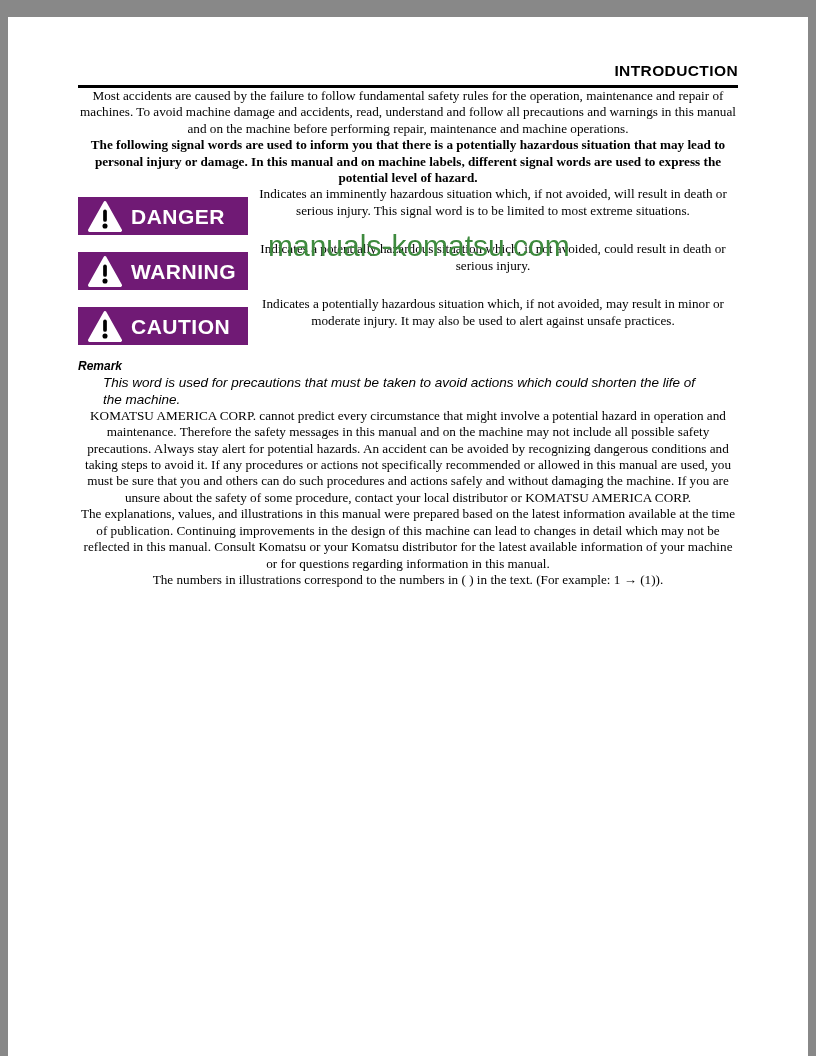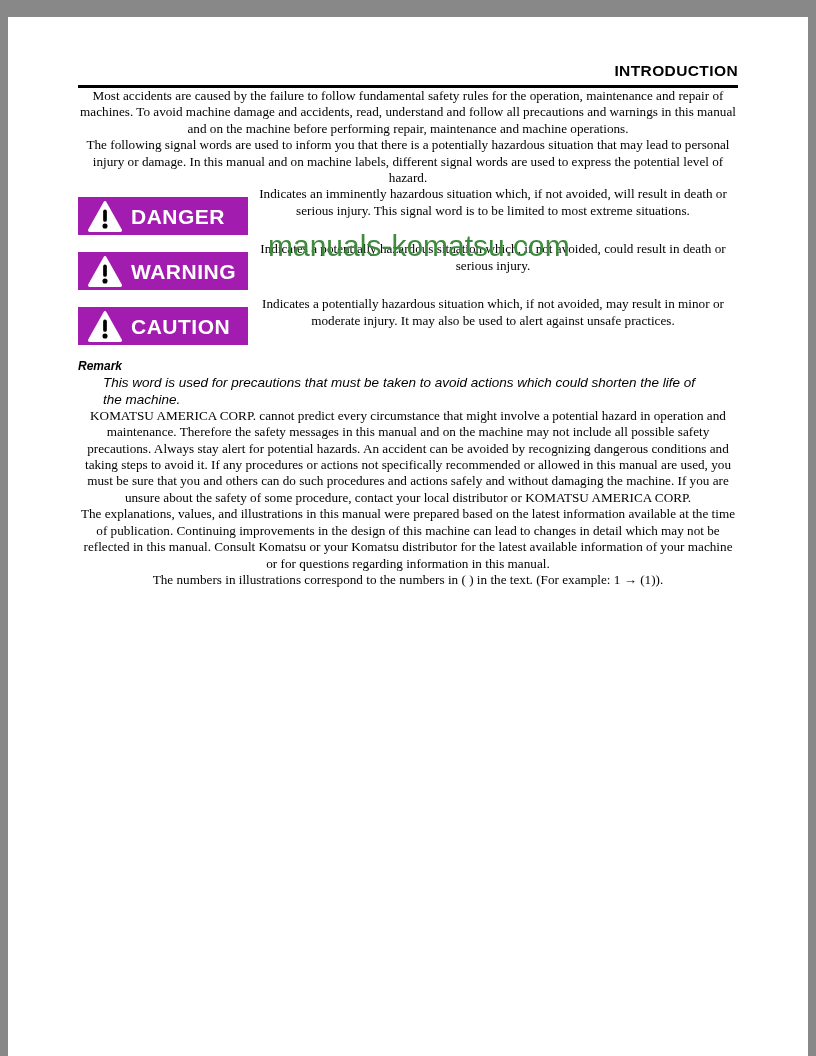--- a/index.html
+++ b/index.html
@@ -28,33 +28,33 @@
     line-height: 18px;
   }
   p.body {
     margin: 0;
     font-size: 13.2px;
     line-height: 16.4px;
     text-align: center;
   }
   .just { text-align: justify; }
   .p1 { margin-top: 9px; }
-  .p2 { margin-top: 15px; }
+  .p2 { margin-top: 15px; font-weight: bold; }
   .signal-section { margin-top: 0; }
   .signal-row {
     display: flex;
     align-items: flex-start;
     margin-bottom: 6px;
   }
   .sign {
     flex: none;
     width: 170px;
     height: 38px;
     margin-top: 11px;
-    background: #a21caf;
+    background: #701a75;
     display: flex;
     align-items: center;
     padding-left: 10px;
     box-sizing: border-box;
   }
   .tri { display: inline-flex; margin-right: 9px; }
   .sign-label {
     font-family: "Liberation Sans", sans-serif;
     font-weight: bold;
     font-size: 21px;

